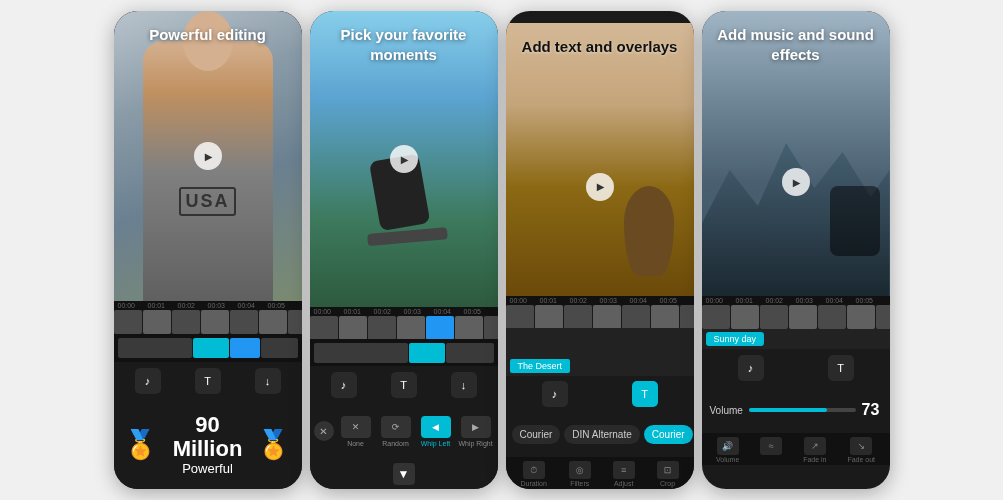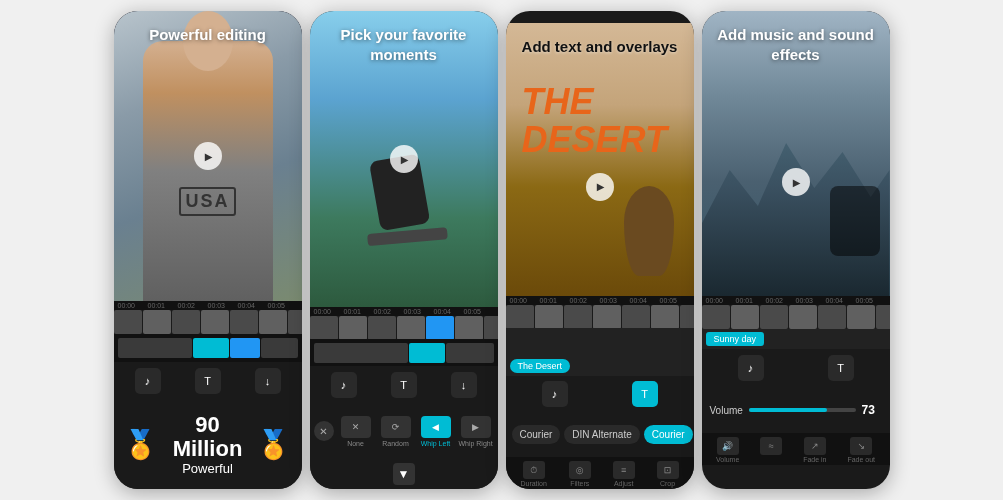--- a/index.html
+++ b/index.html
@@ -255,21 +255,21 @@
       display: flex;
       align-items: center;
       gap: 3px;
     }
 
     .text-label-tag {
       background: #00BCD4;
       color: white;
       font-size: 9px;
       padding: 2px 8px;
-      border-radius: 7px;
+      border-radius: 2px;
       margin-top: 28px;
     }
 
     
     .phone4 .header-area {
       height: 285px;
       position: relative;
       overflow: hidden;
       background: linear-gradient(180deg, #a0b4c4 0%, #708898 30%, #4a6070 60%, #305060 100%);
     }
@@ -308,21 +308,21 @@
 
     .volume-slider-fill {
       height: 100%;
       background: #00BCD4;
       border-radius: 2px;
       width: 73%;
     }
 
     .volume-value {
       color: white;
-      font-size: 12px;
+      font-size: 16px;
       font-weight: 600;
       min-width: 20px;
     }
 
     .sound-tag {
       background: #00BCD4;
       color: white;
       font-size: 9px;
       padding: 2px 8px;
       border-radius: 3px;
@@ -648,24 +648,20 @@
     </div>
 
     <div style="background:#1a1a1a; display:flex; justify-content:center; padding:4px;">
       <div class="down-arrow-btn">▼</div>
     </div>
   </div>
 
   <div class="phone-frame phone3">
     <div class="header-area">
       <span class="header-label" style="top:14px; color:#111; text-shadow: 0 1px 3px rgba(255,255,255,0.5);">Add text and overlays</span>
-      <div class="desert-text">
-        <div>THE</div>
-        <div>DESERT</div>
-      </div>
       <div class="hiker-figure"></div>
       <div class="play-btn" style="bottom:40%;"></div>
     </div>
 
     <div class="tl-numbers">
       <span class="tl-num">00:00</span>
       <span class="tl-num">00:01</span>
       <span class="tl-num">00:02</span>
       <span class="tl-num">00:03</span>
       <span class="tl-num">00:04</span>

